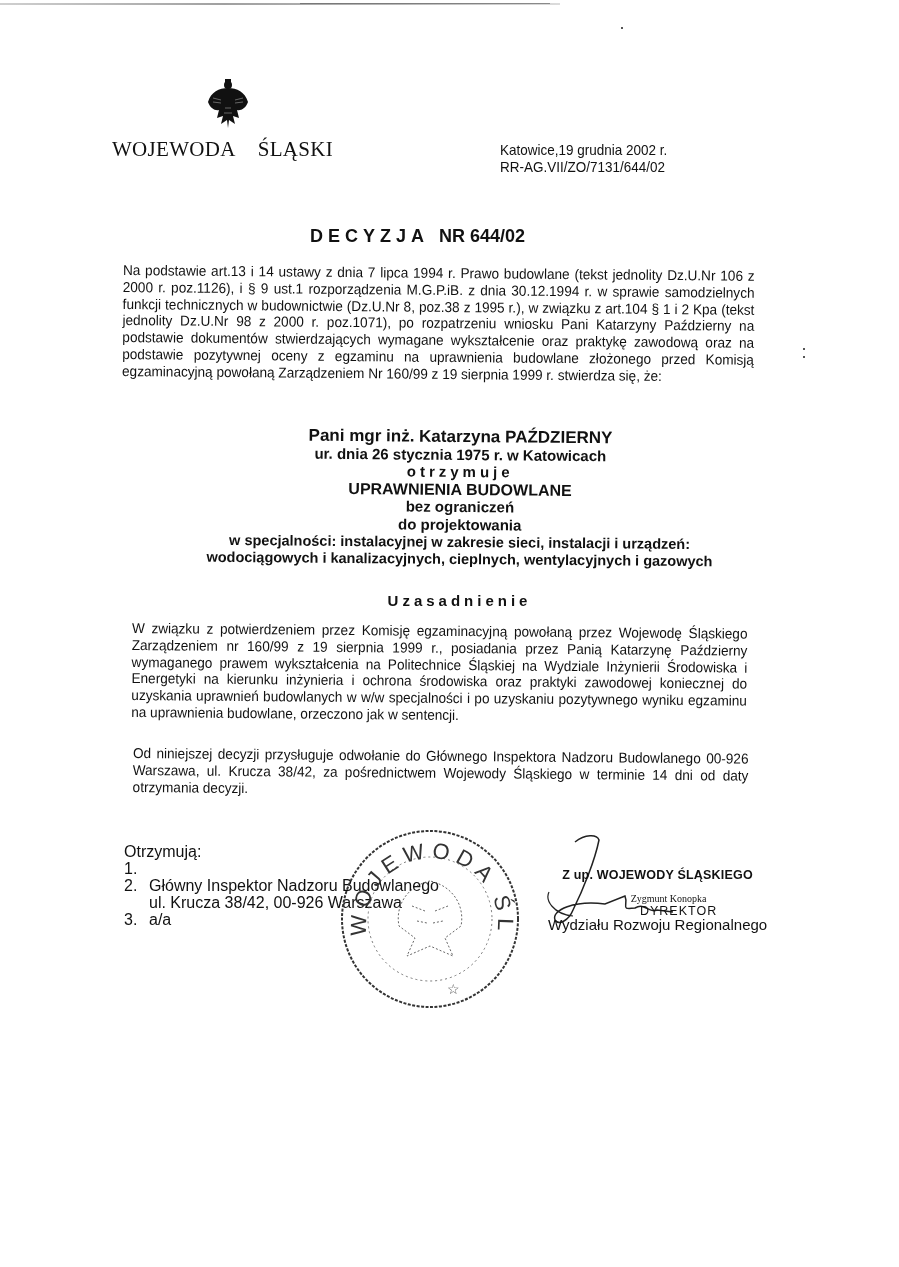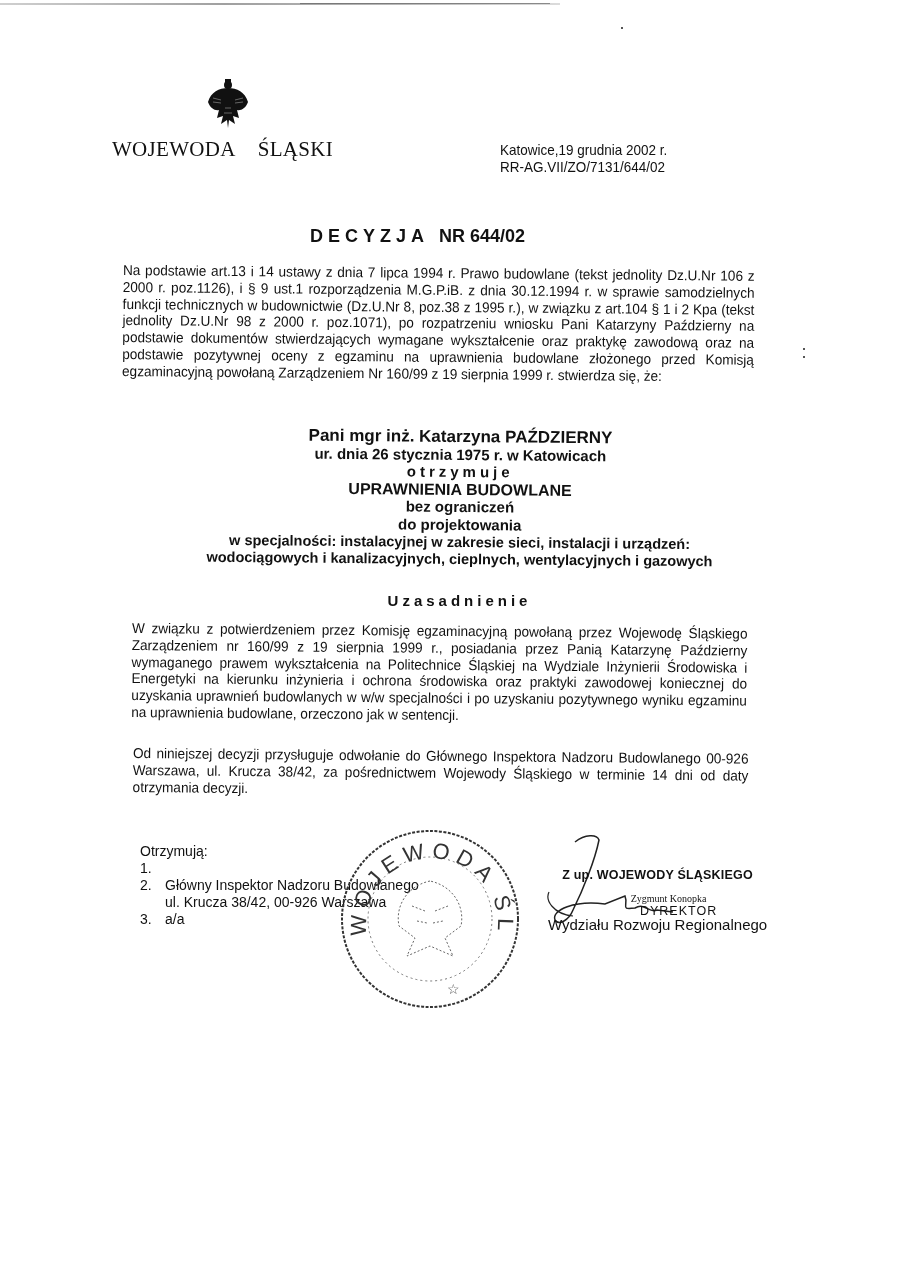--- a/index.html
+++ b/index.html
@@ -19,21 +19,21 @@
           transform:scaleX(.95) rotate(.5deg); transform-origin:left top; }
   .p-legal { top:262px; }
   .grant { left:150px; width:620px; top:428px; text-align:center; font-weight:bold; font-size:15px; line-height:17.6px; transform:rotate(.5deg); }
   .grant .name { font-size:17px; }
   .grant .spaced { letter-spacing:4px; }
   .grant .big { font-size:16px; }
   .grant .spec { font-size:14.5px; }
   .justification-title { left:0; width:899px; top:592px; text-align:center; font-weight:bold; font-size:15px; letter-spacing:4px; padding-left:10px;}
   .p-just { top:620px; left:132px; width:648px; }
   .p-appeal { top:745px; left:133px; width:648px; }
-  .recipients { left:140px; top:843px; font-size:14px; line-height:17px; }
+  .recipients { left:124px; top:843px; font-size:16px; line-height:17px; }
   .recipients .item { display:flex; }
   .recipients .num { width:25px; }
   .stamp { left:337px; top:826px; width:186px; height:186px; }
   .signature { left:545px; top:830px; width:200px; height:120px; }
   .sig-text { left:548px; top:869px; font-size:12.5px; line-height:13px;text-align:center; }
   .sig-text .l1 { font-weight:bold; letter-spacing:.2px; }
   .sig-text .l2 { font-family:"Liberation Serif", serif; margin-left:22px; font-size:10px; }
   .sig-text .l3 { margin-left:42px; letter-spacing:1px; }
   .sig-text .l4 { font-size:15px; }
   .dot { position:absolute; width:2px; height:2px; background:#555; }

